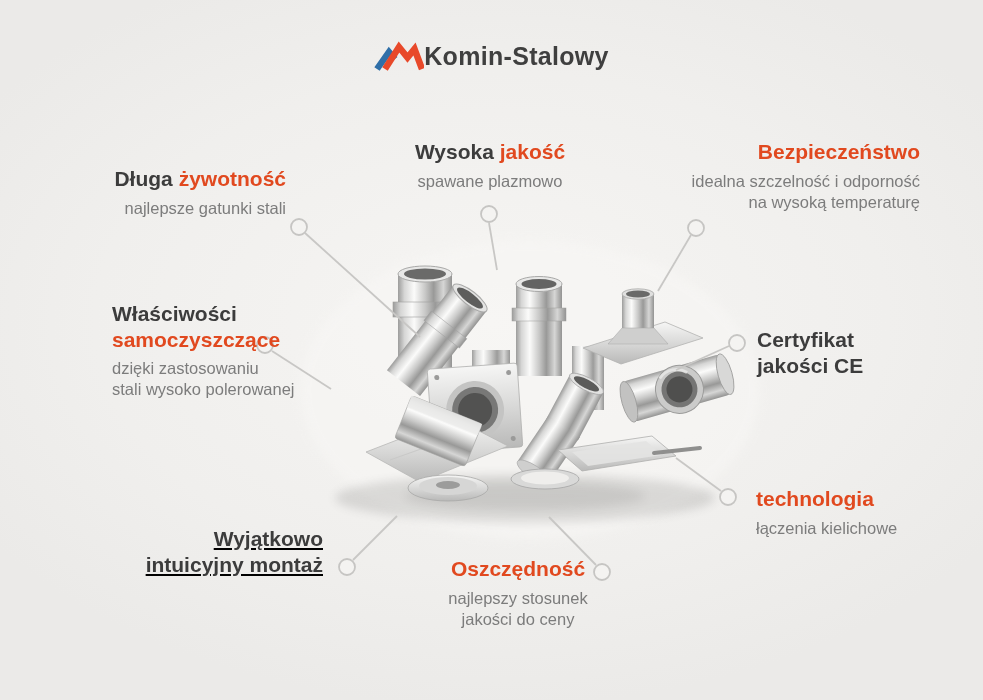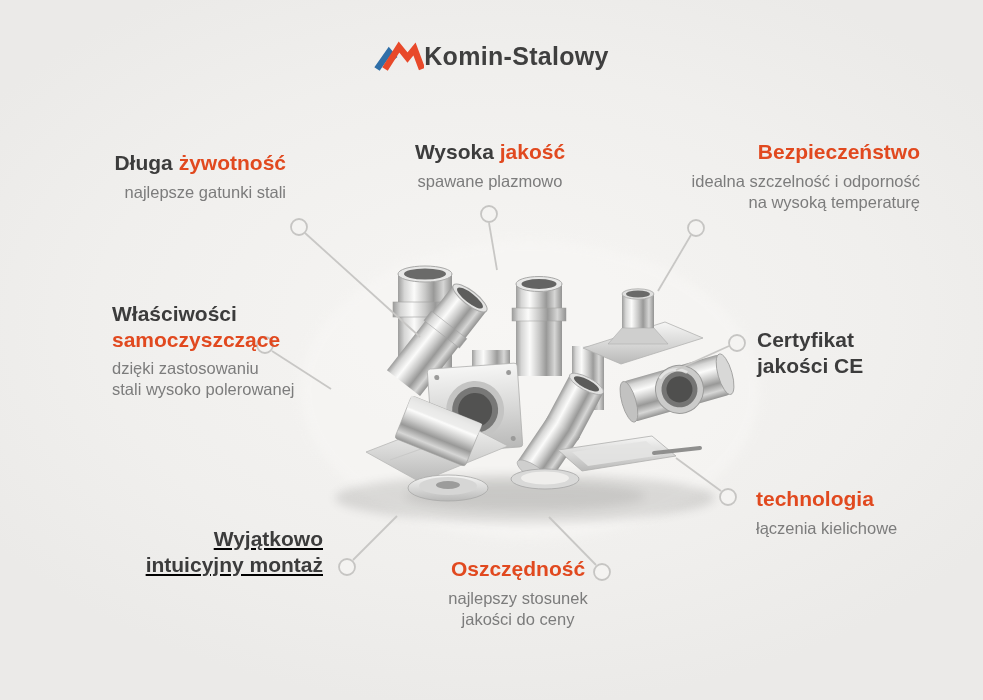--- a/index.html
+++ b/index.html
@@ -19,21 +19,21 @@
   .logo .logo-blue{stroke:var(--logo-blue);fill:none;stroke-width:6.5;}
   .logo .logo-orange{stroke:var(--logo-orange);fill:none;stroke-width:6.5;}
   .connectors{position:absolute;inset:0;z-index:2;overflow:visible;}
   .connectors line{stroke:var(--connector);stroke-width:1.8;}
   .connectors circle{fill:#f4f3f1;stroke:#c6c5c3;stroke-width:1.8;}
   .products{position:absolute;left:320px;top:250px;z-index:1;overflow:visible;}
   .feature{position:absolute;z-index:3;}
   .title{font-size:21px;font-weight:bold;color:var(--heading);line-height:1.22;}
   .accent{color:var(--accent);}
   .sub{font-size:16.5px;color:var(--subtext);line-height:1.28;margin-top:6px;}
-  .f-dluga   {left:58px;  top:150px; width:228px; text-align:right;}
+  .f-dluga   {left:58px;  top:166px; width:228px; text-align:right;}
   .f-wysoka  {left:386px; top:139px; width:208px; text-align:center;}
   .f-bezp    {left:655px; top:139px; width:265px; text-align:right;}
   .f-wlas    {left:64px;  top:301px; width:212px; text-align:left;margin-left:48px;}
   .f-cert    {left:757px; top:327px; width:130px; text-align:left;}
   .f-sprawdz {left:756px; top:486px; width:165px; text-align:left;}
   .f-wyjat   {left:117px; top:526px; width:206px; text-align:right;text-decoration:underline;}
   .f-oszcz   {left:419px; top:556px; width:198px; text-align:center;}
 </style>
 </head>
 <body>

